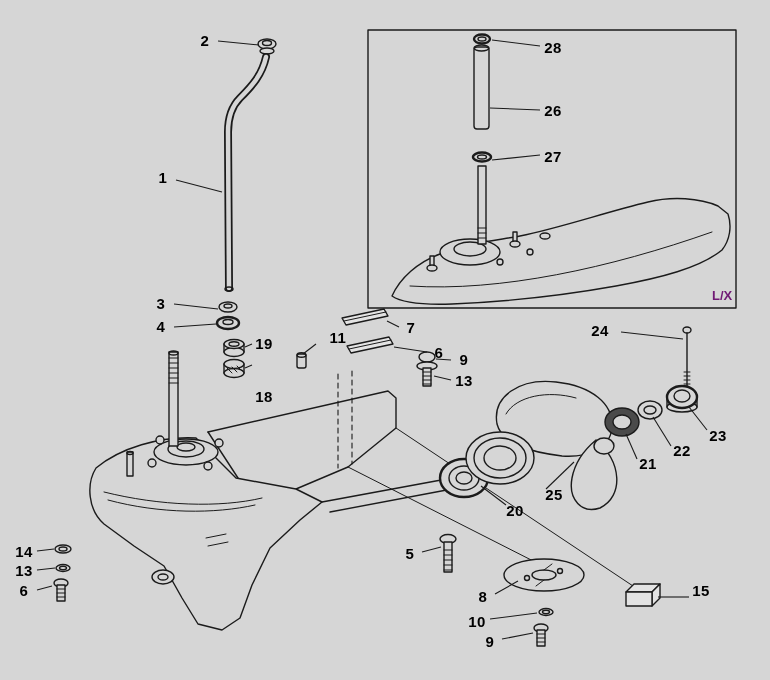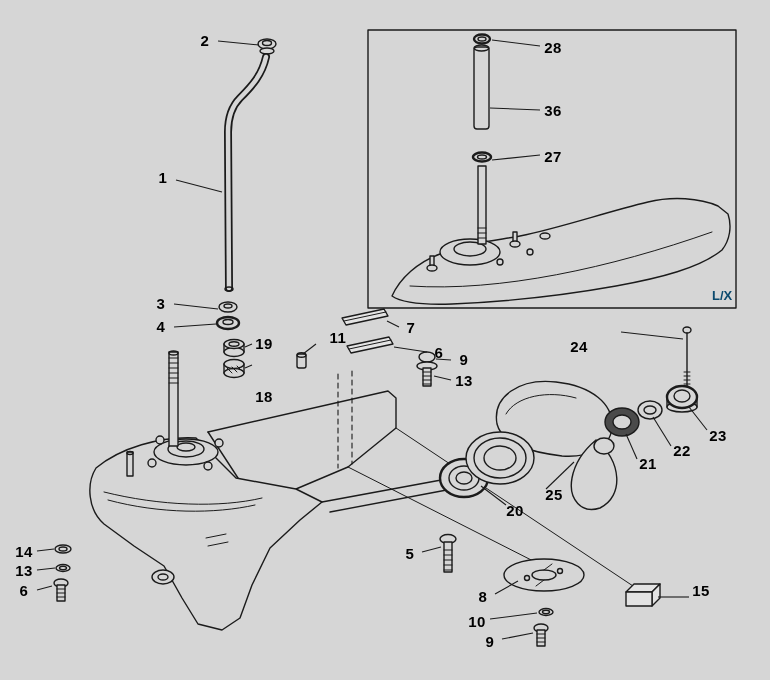--- a/index.html
+++ b/index.html
@@ -25,21 +25,21 @@
     transform:translate(-50%,-50%);
     font-weight:bold;
     font-size:15px;
     color:#000;
     letter-spacing:.5px;
   }
   .inset-label{
     position:absolute;
     font-weight:bold;
     font-size:13px;
-    color:#0c4a6e;
+    color:#701a75;
   }
 </style>
 </head>
 <body>
 
 <div class="stage">
 
   <svg width="770" height="680" viewBox="0 0 770 680">
 
     <g>
@@ -293,33 +293,33 @@
         <line x1="495" y1="594" x2="518" y2="581" stroke="#1b1b1b" stroke-width="1.1"></line>
         <line x1="689" y1="597" x2="658" y2="597" stroke="#1b1b1b" stroke-width="1.1"></line>
         <line x1="490" y1="619" x2="537" y2="613" stroke="#1b1b1b" stroke-width="1.1"></line>
         <line x1="502" y1="639" x2="533" y2="633" stroke="#1b1b1b" stroke-width="1.1"></line>
       </g>
   </svg>
 
   <div class="callout-layer" id="callout-layer">
       <div class="callout" style="left: 205px; top: 40px;">2</div>
       <div class="callout" style="left: 553px; top: 47px;">28</div>
-      <div class="callout" style="left: 553px; top: 110px;">36</div>
+      <div class="callout" style="left: 553px; top: 110px;">26</div>
       <div class="callout" style="left: 553px; top: 156px;">27</div>
       <div class="callout" style="left: 163px; top: 177px;">1</div>
       <div class="callout" style="left: 161px; top: 303px;">3</div>
       <div class="callout" style="left: 161px; top: 326px;">4</div>
       <div class="callout" style="left: 264px; top: 343px;">19</div>
       <div class="callout" style="left: 264px; top: 364px; margin-top: 32px;">18</div>
       <div class="callout" style="left: 338px; top: 337px;">11</div>
       <div class="callout" style="left: 411px; top: 327px;">7</div>
       <div class="callout" style="left: 439px; top: 352px;">6</div>
       <div class="callout" style="left: 464px; top: 359px;">9</div>
       <div class="callout" style="left: 464px; top: 380px;">13</div>
-      <div class="callout" style="left: 579px; top: 330px; margin-top: 16px;">24</div>
+      <div class="callout" style="left: 600px; top: 330px;">24</div>
       <div class="callout" style="left: 718px; top: 435px;">23</div>
       <div class="callout" style="left: 682px; top: 450px;">22</div>
       <div class="callout" style="left: 648px; top: 463px;">21</div>
       <div class="callout" style="left: 554px; top: 494px;">25</div>
       <div class="callout" style="left: 515px; top: 510px;">20</div>
       <div class="callout" style="left: 24px; top: 551px;">14</div>
       <div class="callout" style="left: 24px; top: 570px;">13</div>
       <div class="callout" style="left: 24px; top: 590px;">6</div>
       <div class="callout" style="left: 410px; top: 553px;">5</div>
       <div class="callout" style="left: 483px; top: 596px;">8</div>

